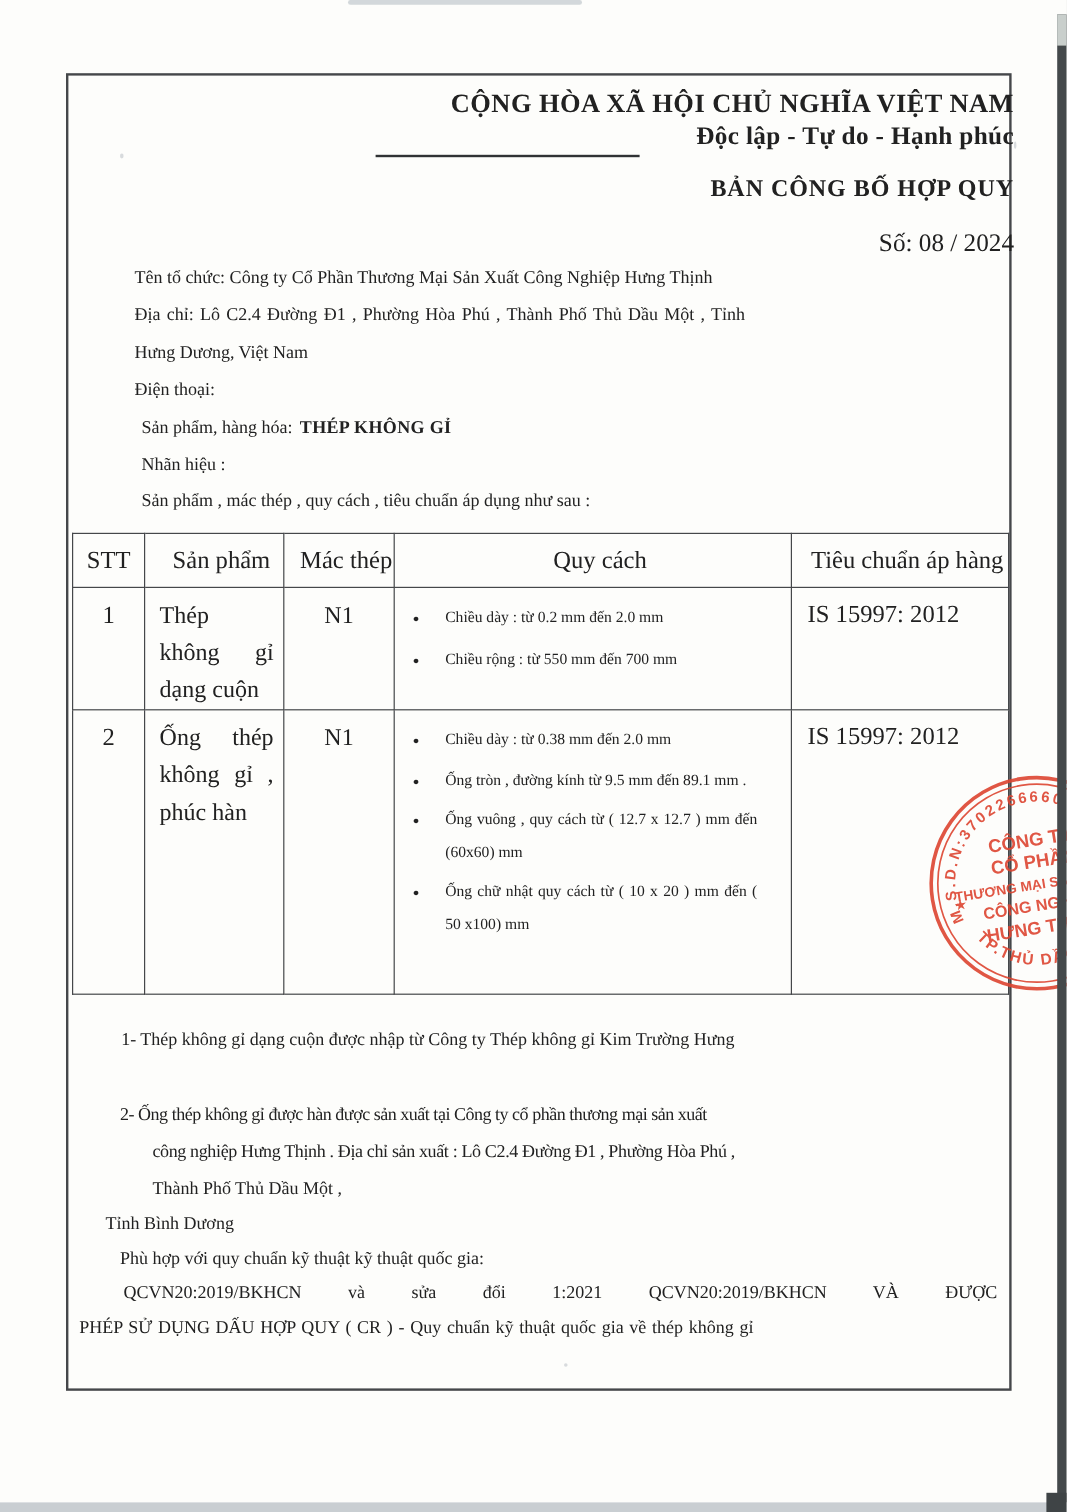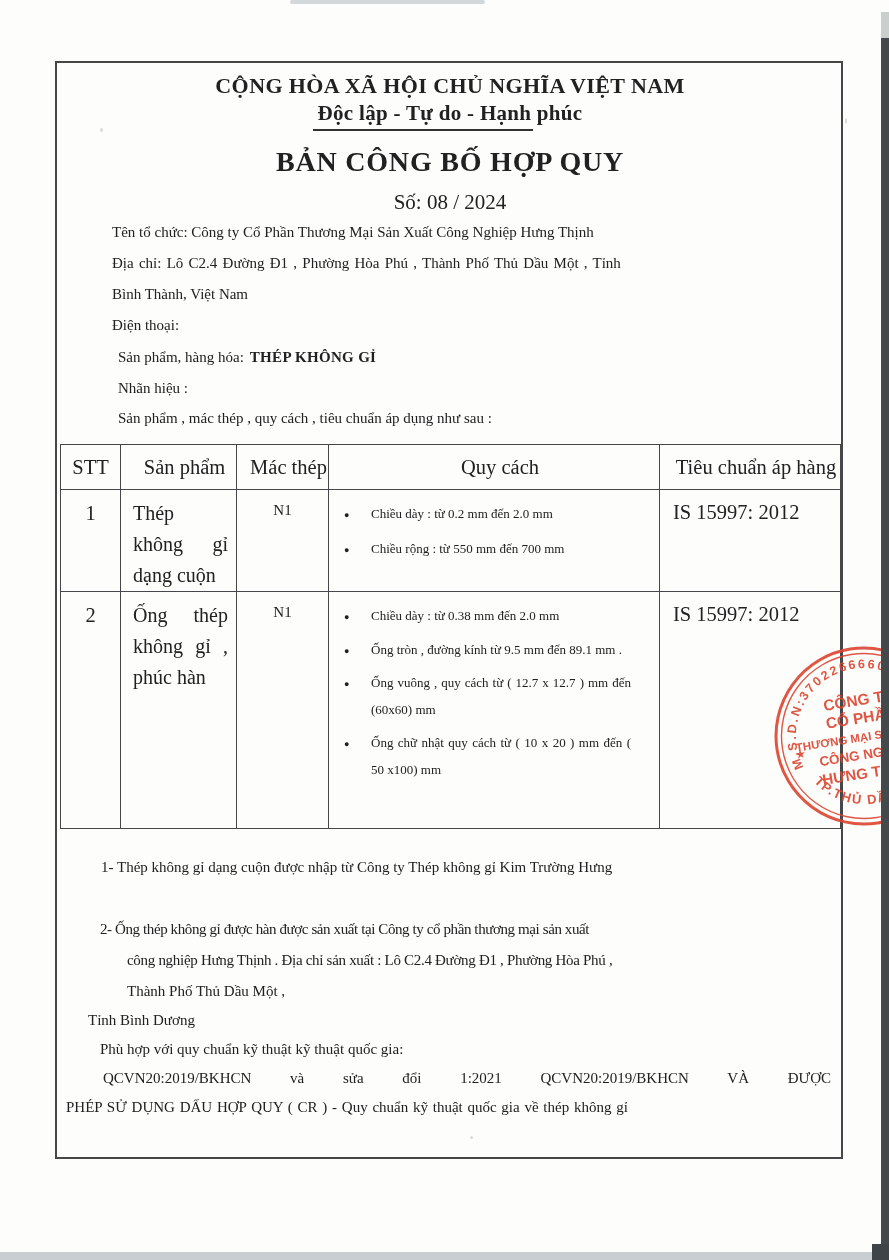--- a/index.html
+++ b/index.html
@@ -6,25 +6,25 @@
   #scan{
     position:relative;width:889px;height:1260px;background:#fdfdfb;overflow:hidden;
     font-family:"Liberation Serif","DejaVu Serif",serif;color:#212121;
   }
   .abs{position:absolute;}
 
   
   #frame{left:55px;top:61px;width:784px;height:1094px;border:2px solid #45474a;}
 
   
-  .h-center{left:55px;width:790px;text-align:center;white-space:nowrap;}
+  .h-center{left:55px;width:790px;text-align:right;white-space:nowrap;}
   #nat-title{top:73px;font-size:22px;font-weight:bold;letter-spacing:.4px;}
   #motto{top:101px;font-size:21px;font-weight:bold;letter-spacing:.3px;}
   #motto-underline{left:313px;top:129px;width:220px;height:2px;background:#303234;}
-  #doc-title{top:146px;font-size:28px;font-weight:bold;letter-spacing:.8px;}
+  #doc-title{top:146px;font-size:20px;font-weight:bold;letter-spacing:.8px;}
   #doc-number{top:190px;font-size:21px;}
 
   
   .body-line{font-size:15px;white-space:nowrap;}
   #org1{left:112px;top:224px;}
   #org2{left:112px;top:255px;word-spacing:1.5px;}
   #org3{left:112px;top:286px;}
   #org4{left:112px;top:317px;}
   #product{left:118px;top:349px;}
   #product .lbl{margin-right:6px;}
@@ -34,21 +34,21 @@
 
   
   #spec{position:absolute;left:60px;top:444px;border-collapse:collapse;table-layout:fixed;background:transparent;}
   #spec th,#spec td{border:1.5px solid #45474a;overflow:hidden;}
   #spec th{font-weight:normal;text-align:center;font-size:20.5px;height:44px;padding:0 0 0 12px;white-space:nowrap;}
   #spec th.c{text-align:center;padding:0;}
   tr.r1{height:95px;}
   tr.r2{height:237px;}
   .cell-stt{text-align:center;vertical-align:top;padding-top:12px;font-size:20.5px;}
   .cell-product{vertical-align:top;text-align:justify;padding:8px 8px 0 12px;font-size:20px;line-height:31px;}
-  .cell-mark{vertical-align:top;text-align:center;padding-top:12px;font-size:15px;}
+  .cell-mark{vertical-align:top;text-align:center;padding-top:12px;font-size:20px;}
   .cell-spec{vertical-align:top;padding:0;}
   .cell-std{vertical-align:top;padding:11px 4px 0 13px;font-size:20.5px;white-space:nowrap;}
   ul.specs{list-style:none;margin:0;padding:11px 0 0 0;}
   ul.specs li{position:relative;margin:0 0 8px 42px;width:260px;font-size:13px;line-height:26.5px;text-align:justify;}
   ul.specs li::before{content:"●";position:absolute;left:-27px;top:1px;font-size:9px;}
   tr.r2 ul.specs li{margin-bottom:7px;}
 
   
   #n1a{left:101px;top:859px;}
   #n1b{left:88px;top:890px;}
@@ -85,21 +85,21 @@
   <div class="abs" id="frame"></div>
 
   <div class="abs h-center" id="nat-title">CỘNG HÒA XÃ HỘI CHỦ NGHĨA VIỆT NAM</div>
   <div class="abs h-center" id="motto">Độc lập - Tự do - Hạnh phúc</div>
   <div class="abs" id="motto-underline"></div>
   <div class="abs h-center" id="doc-title">BẢN CÔNG BỐ HỢP QUY</div>
   <div class="abs h-center" id="doc-number">Số: 08 / 2024</div>
 
   <div class="abs body-line" id="org1">Tên tổ chức: Công ty Cổ Phần Thương Mại Sản Xuất Công Nghiệp Hưng Thịnh</div>
   <div class="abs body-line" id="org2">Địa chỉ: Lô C2.4 Đường Đ1 , Phường Hòa Phú , Thành Phố Thủ Dầu Một , Tỉnh</div>
-  <div class="abs body-line" id="org3">Bình Thành, Việt Nam</div>
+  <div class="abs body-line" id="org3">Hưng Dương, Việt Nam</div>
   <div class="abs body-line" id="org4">Điện thoại:</div>
   <div class="abs body-line" id="product">
     <span class="lbl">Sản phẩm, hàng hóa:</span><span class="val">THÉP KHÔNG GỈ</span>
   </div>
   <div class="abs body-line" id="brand">Nhãn hiệu :</div>
   <div class="abs body-line" id="intro">Sản phẩm , mác thép , quy cách , tiêu chuẩn áp dụng như sau :</div>
 
   <table id="spec">
     <colgroup>
       <col style="width:60px">

